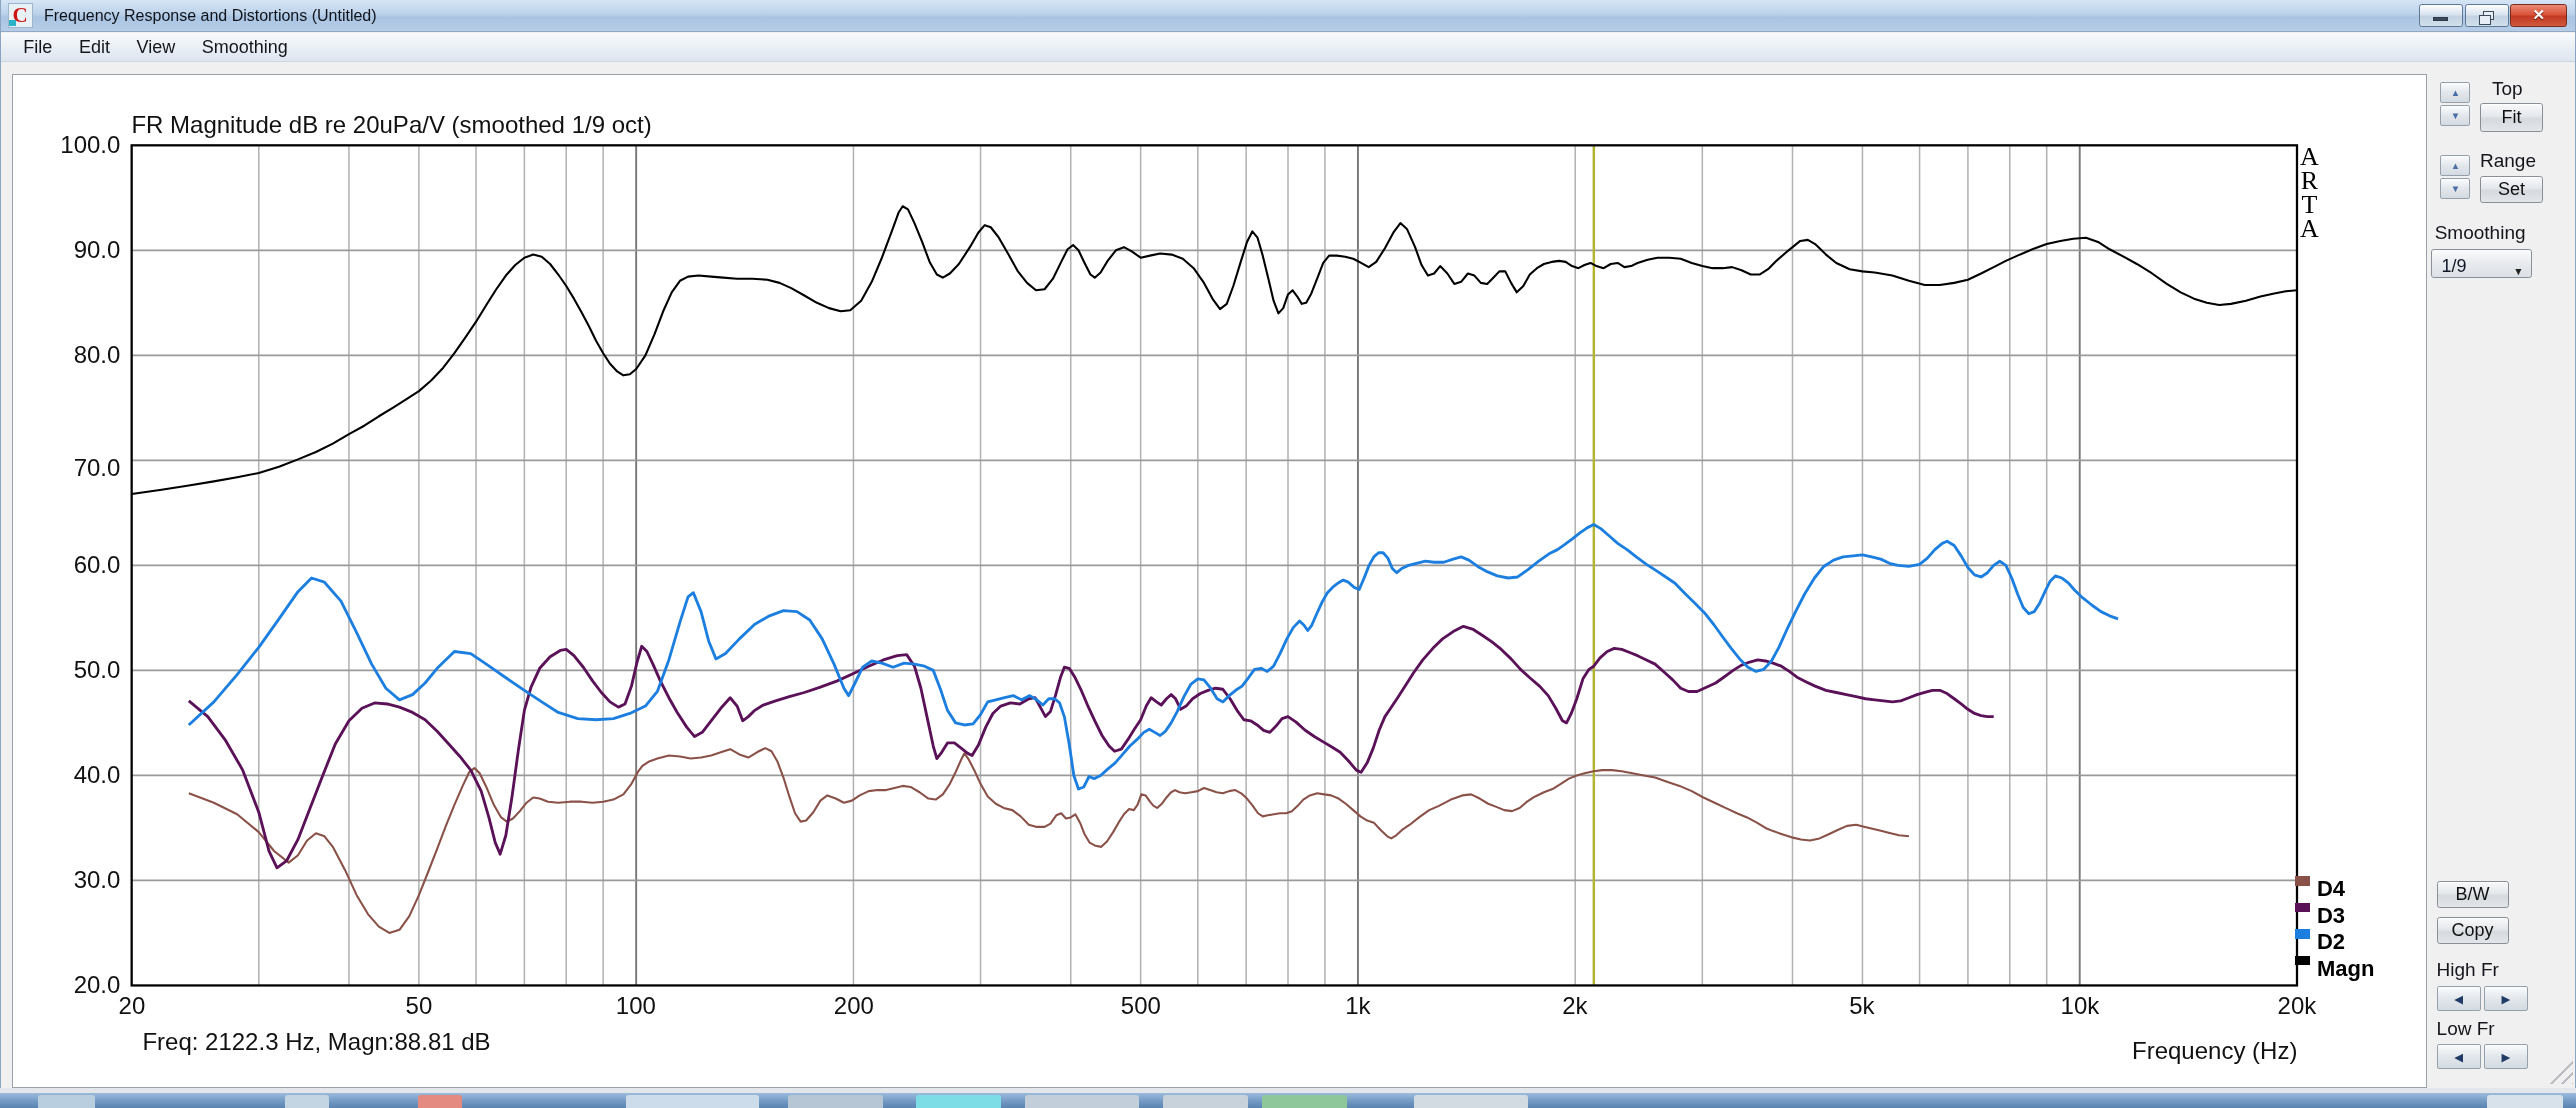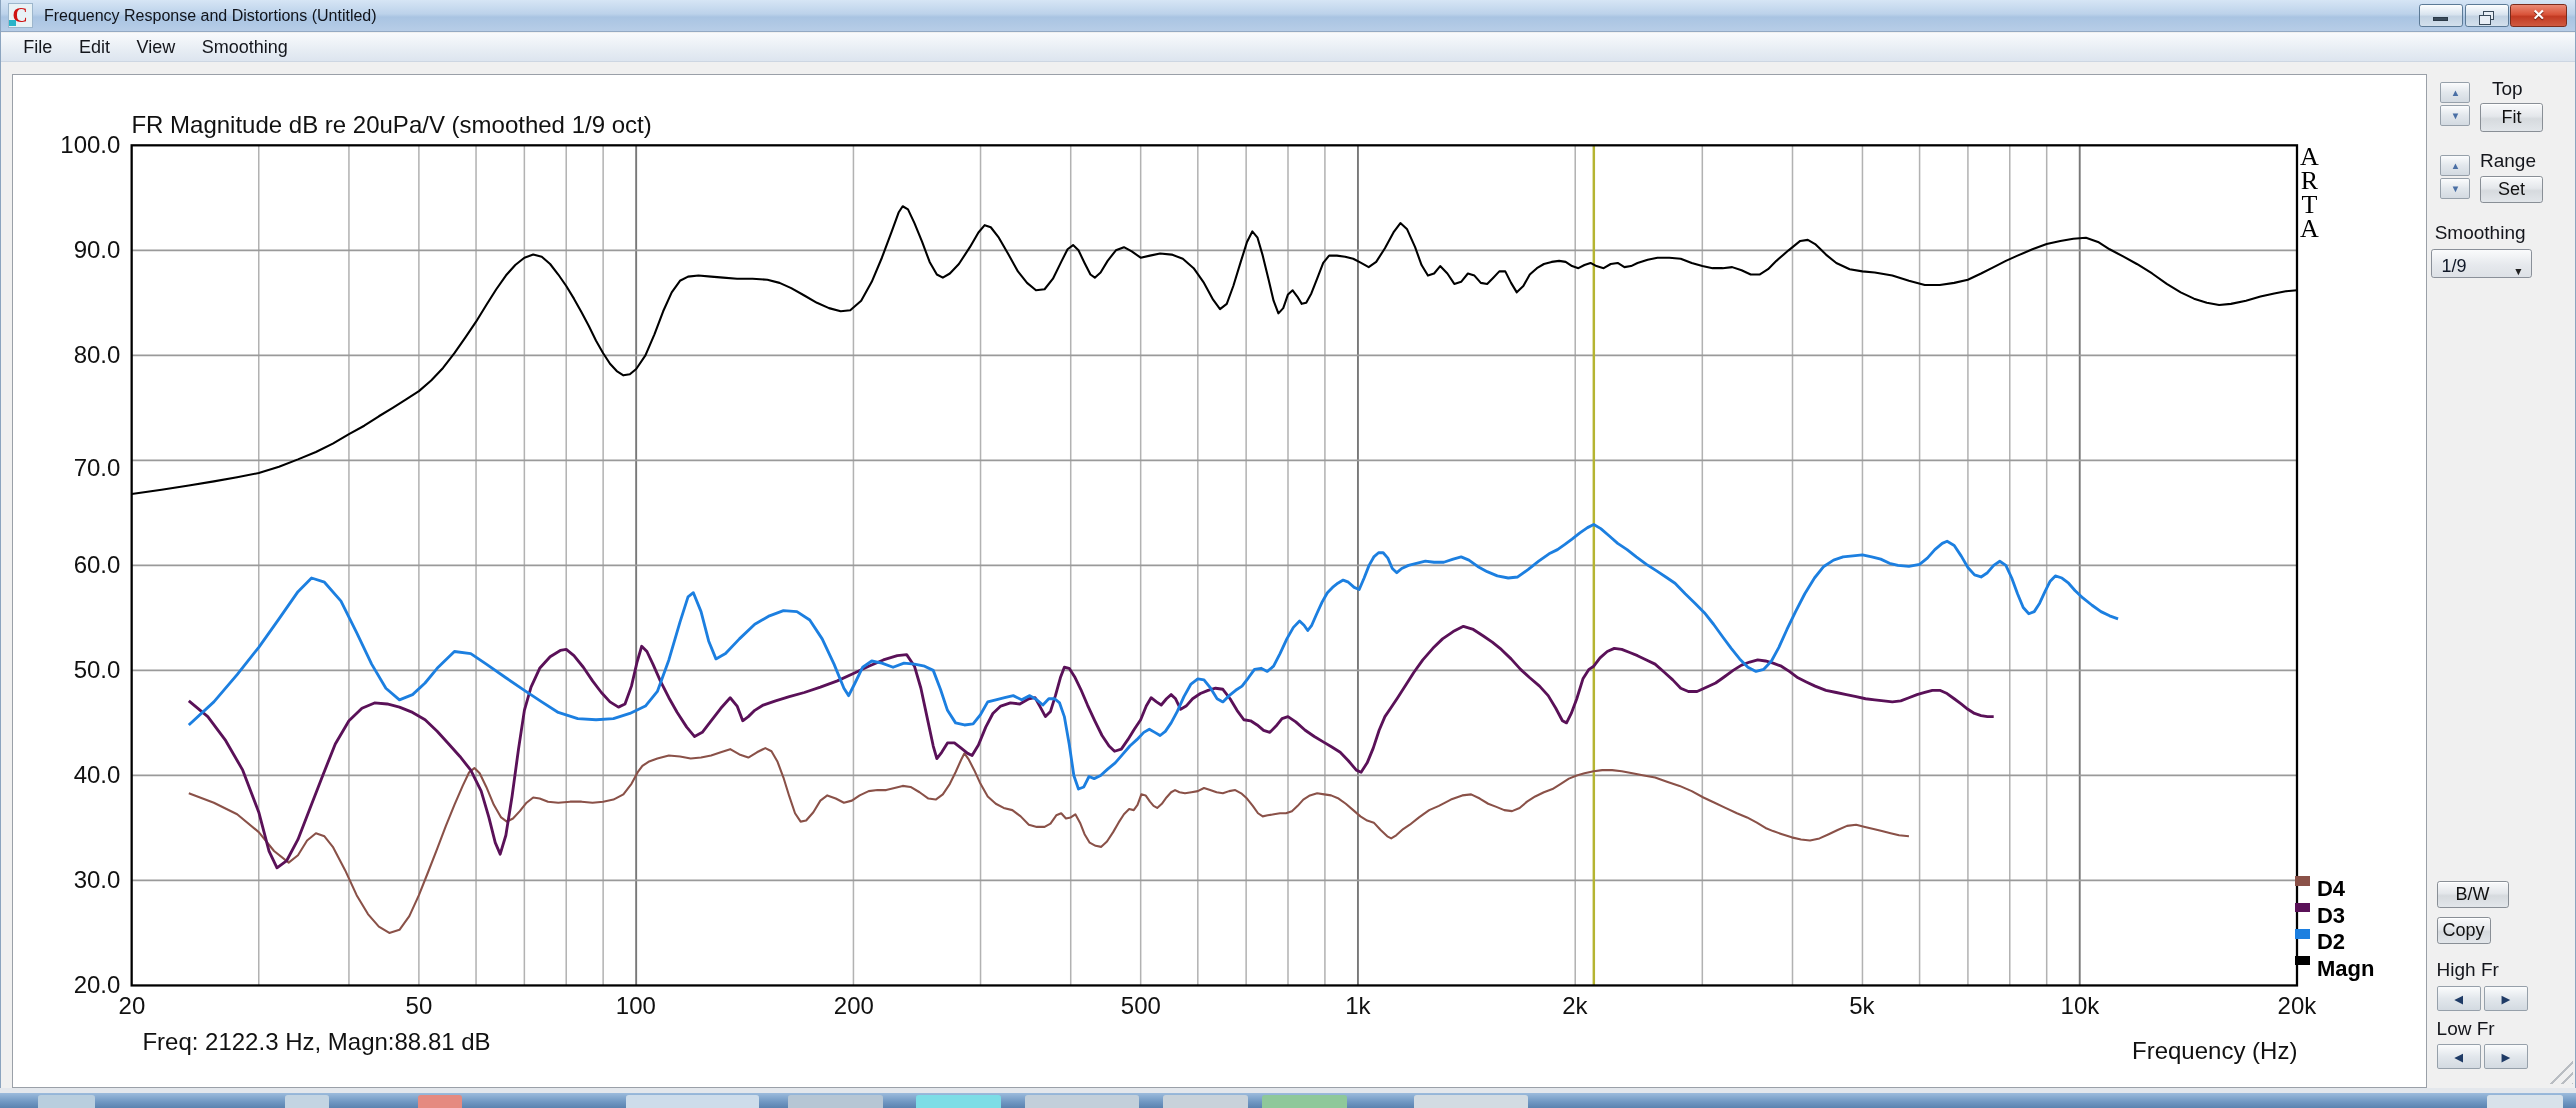--- a/index.html
+++ b/index.html
@@ -213,21 +213,21 @@
     <div class="panel-label" style="left:51px; top:87px;">Range</div>
     <div class="btn" style="left:51px; top:113px; width:63px; height:26.6px;">Set</div>
 
     <div class="panel-label" style="left:5.7px; top:159px;">Smoothing</div>
     <div class="dropdown">
       <span class="val">1/9</span>
       <span class="arrow">▼</span>
     </div>
 
     <div class="btn" style="left:7.6px; top:818px; width:72px; height:26.6px;">B/W</div>
-    <div class="btn" style="left:7.6px; top:854px; width:54px; height:26.6px;">Copy</div>
+    <div class="btn" style="left:7.6px; top:854px; width:72px; height:26.6px;">Copy</div>
 
     <div class="panel-label" style="left:7.6px; top:896px;">High Fr</div>
     <div class="arrow-btn" style="left:7.6px; top:923px;">
         <span>◀</span>
       </div>
     <div class="arrow-btn" style="left:55px; top:923px;">
         <span>▶</span>
       </div>
 
     <div class="panel-label" style="left:7.6px; top:955px;">Low Fr</div>

